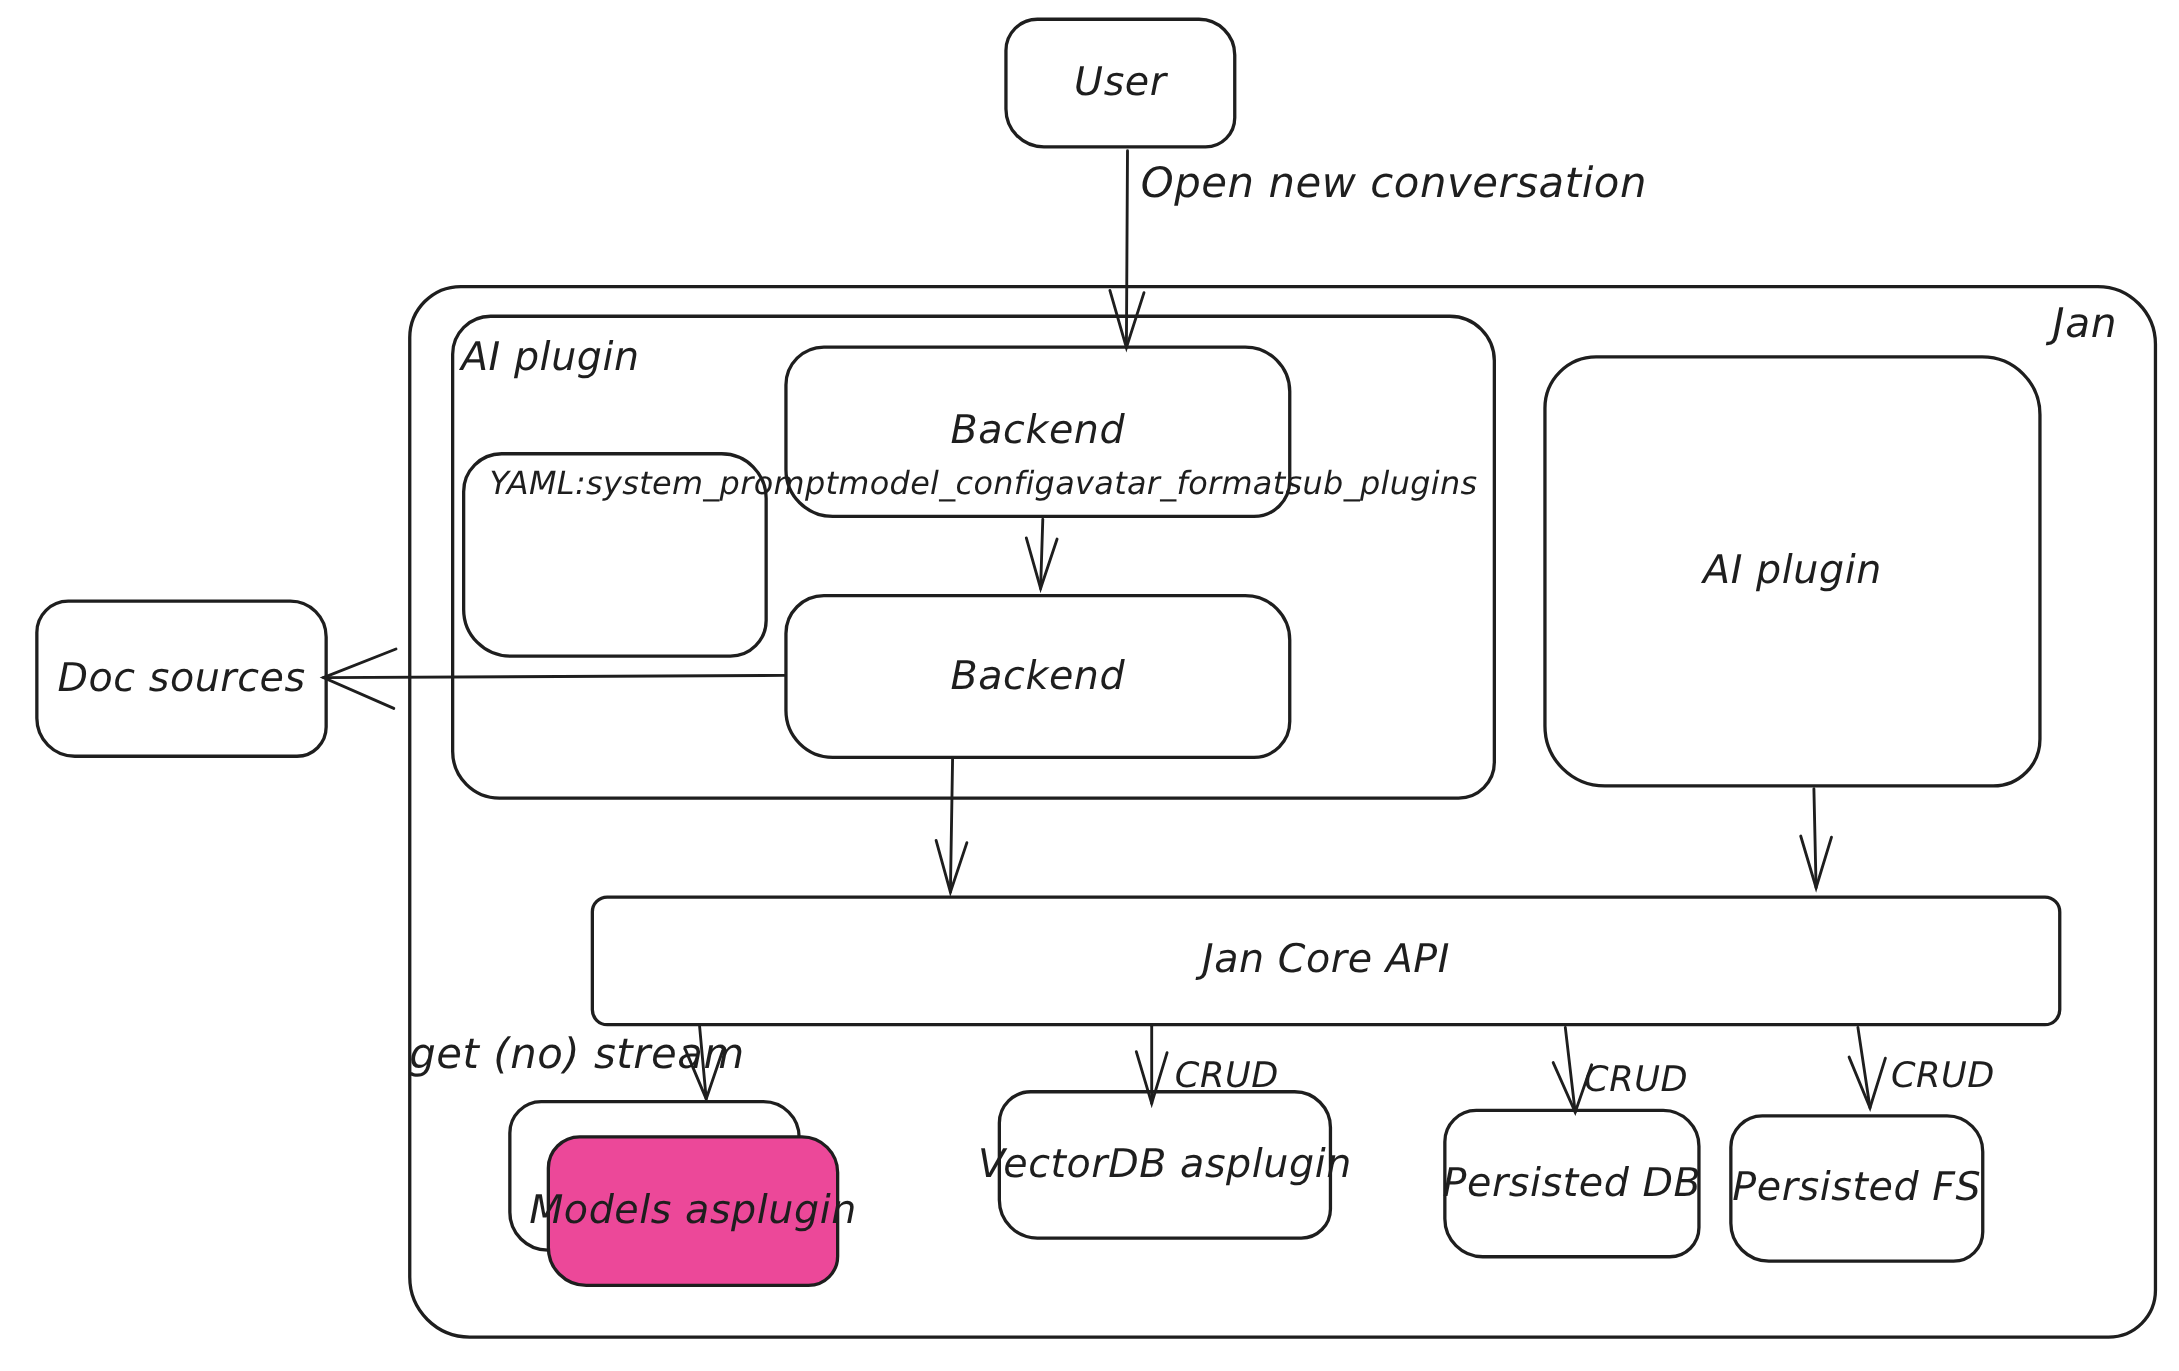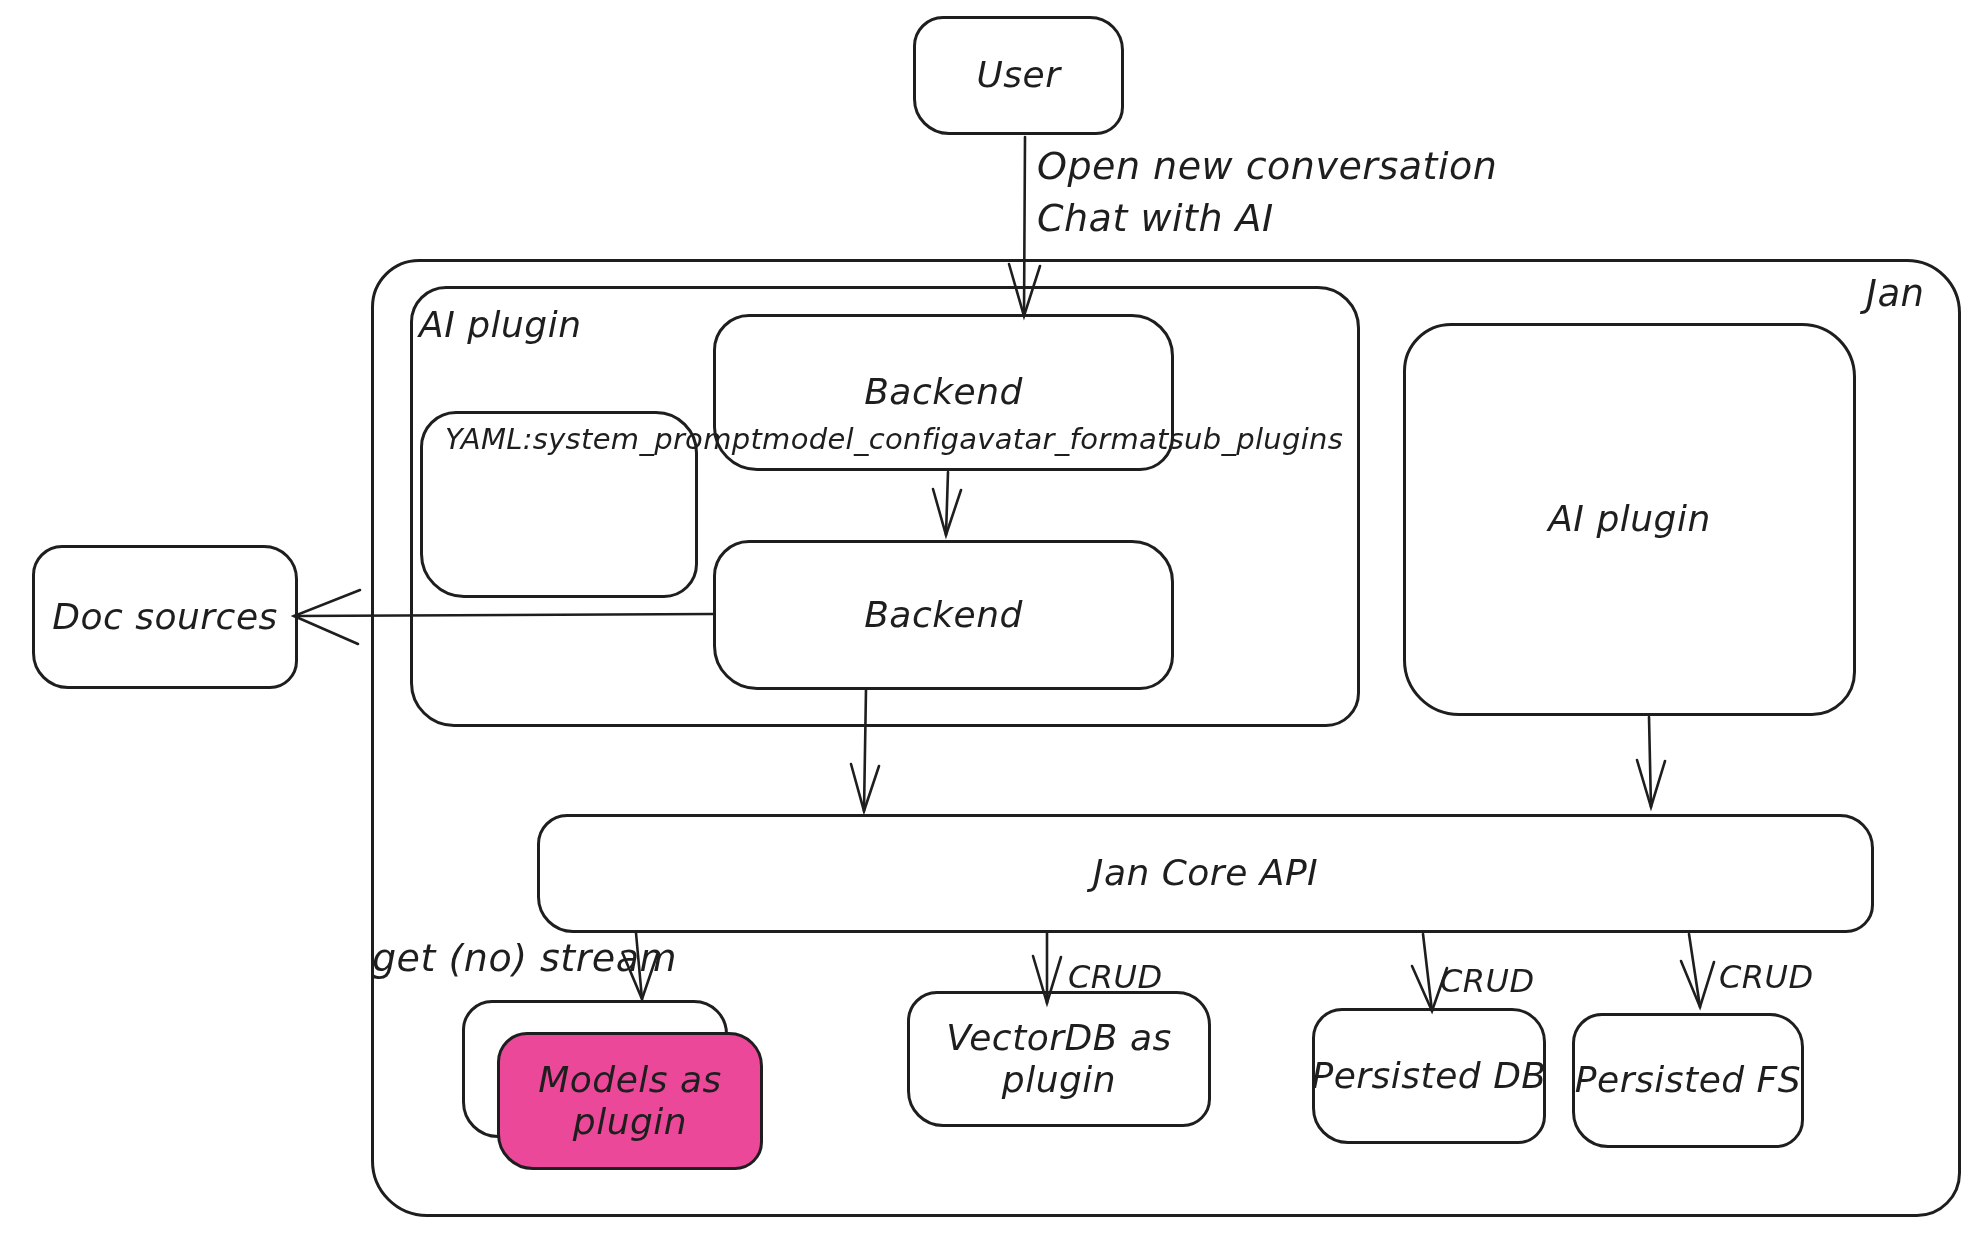--- a/index.html
+++ b/index.html
@@ -33,21 +33,21 @@
     letter-spacing:0.5px;
     white-space:nowrap;
   }
   .edge-label{
     position:absolute;
     font-size:32px;
     letter-spacing:0.5px;
     white-space:nowrap;
     color:#1e1e1e;
   }
-  .multiline{display:flex;flex-direction:column;align-items:center;}
+  .multiline{display:flex;flex-direction:row;align-items:center;}
   
   .r-sm{border-radius:30px 34px 28px 36px;}
   .r-md{border-radius:36px 42px 34px 44px;}
   .r-lg{border-radius:48px 54px 44px 56px;}
   #arrows{position:absolute;left:0;top:0;pointer-events:none;}
   #arrows path, #arrows line{stroke:#1e1e1e;stroke-width:2.6;fill:none;stroke-linecap:round;}
   #yaml-note{
     align-items:flex-start;justify-content:flex-start;
     padding:10px 10px 10px 22px;
   }
@@ -112,21 +112,20 @@
       <path d="M 1681 961 L 1700 1007 L 1714 962"></path>
     </g>
   </svg>
 
   <div class="box r-sm" style="left:913px;top:16px;width:211px;height:119px;">
     <span class="label">User</span>
   </div>
 
   <div class="edge-label multiline" style="left:1037px;top:140px;align-items:flex-start;font-size:38px;line-height:52px;">
     <span>Open new conversation</span>
-    <span>Chat with AI</span>
   </div>
 
   <div class="box r-lg" style="left:371px;top:259px;width:1590px;height:958px;"></div>
   <span class="corner-label" style="left:1866px;top:272px;font-size:37px;">Jan</span>
 
   <div class="box r-md" style="left:410px;top:286px;width:950px;height:441px;"></div>
   <span class="corner-label" style="left:419px;top:304px;">AI plugin</span>
 
   <div class="box r-md" id="yaml-note" style="left:420px;top:411px;width:278px;height:187px;">
     <span class="yaml-line">YAML:</span>
@@ -145,21 +144,21 @@
   </div>
 
   <div class="box r-sm" style="left:20px;top:545px;width:266px;height:144px;margin-left:12px;">
     <span class="label">Doc sources</span>
   </div>
 
   <div class="box r-lg" style="left:1403px;top:323px;width:453px;height:393px;">
     <span class="label">AI plugin</span>
   </div>
 
-  <div class="box r-sm" style="left:537px;top:814px;width:1337px;height:119px;">
+  <div class="box r-sm" style="left:537px;top:814px;width:1337px;height:119px;border-radius:15px;">
     <span class="label">Jan Core API</span>
   </div>
 
   <span class="edge-label" style="left:372px;top:936px;font-size:38px;">get (no) stream</span>
   <span class="edge-label" style="left:1068px;top:958px;">CRUD</span>
   <span class="edge-label" style="left:1440px;top:962px;">CRUD</span>
   <span class="edge-label" style="left:1719px;top:958px;">CRUD</span>
 
   <div class="box r-sm" style="left:462px;top:1000px;width:266px;height:138px;"></div>
   <div class="box r-sm multiline" style="left:497px;top:1032px;width:266px;height:138px;background:#ec4899;">

